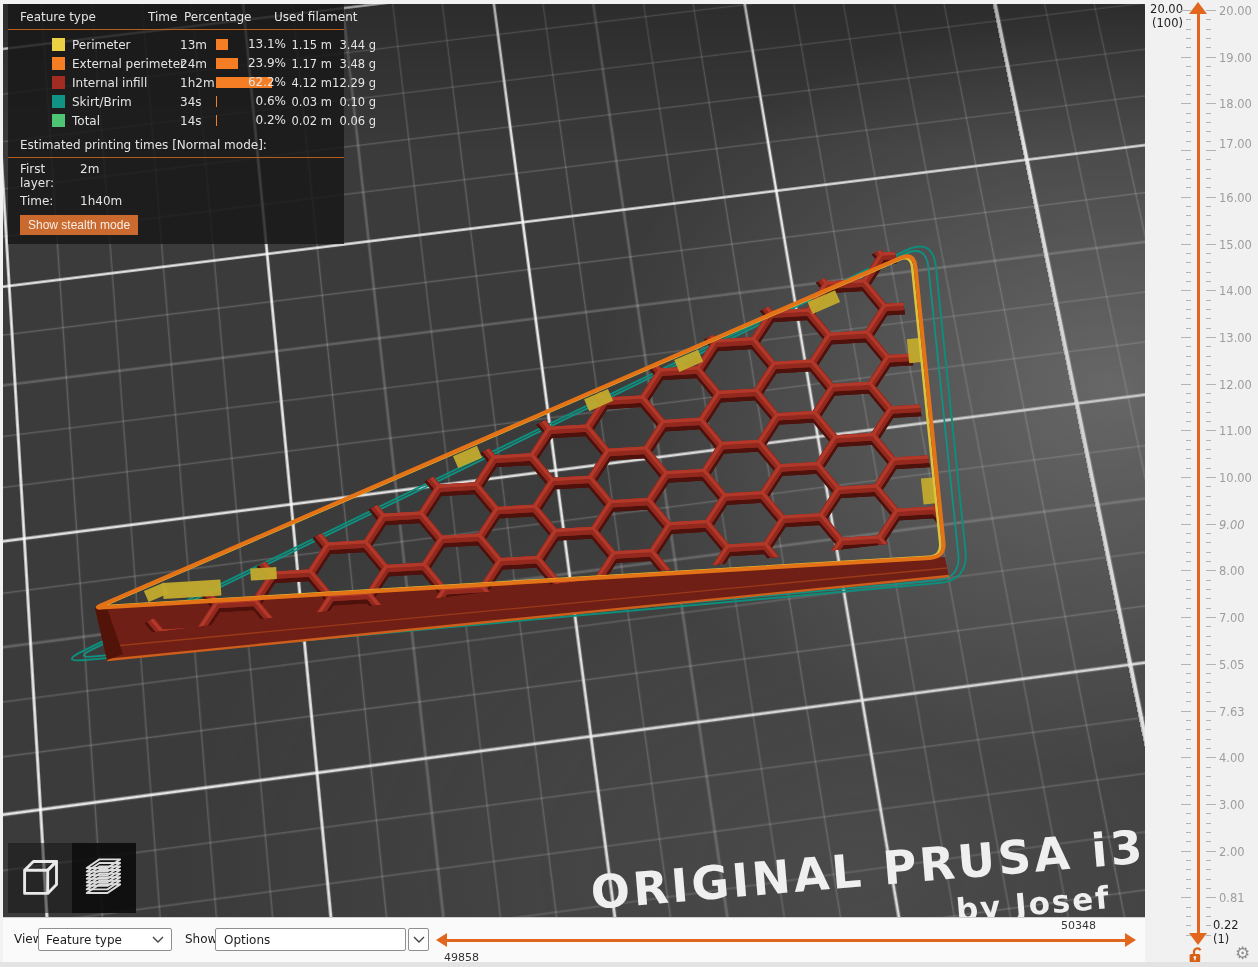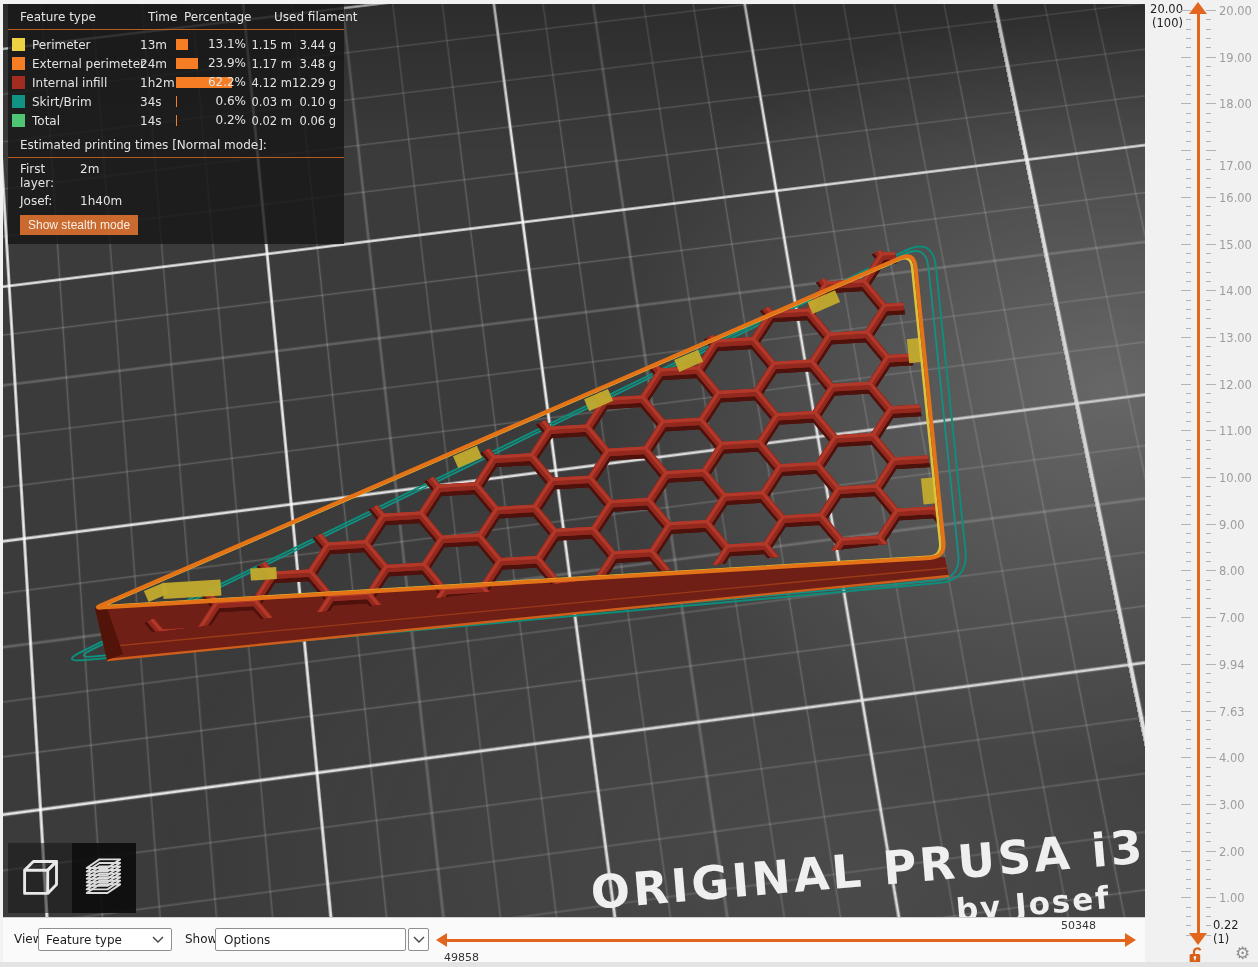--- a/index.html
+++ b/index.html
@@ -31,21 +31,21 @@
   .bed-brand.l1 { left:588px; top:862px; font-size:46px; transform:rotate(-4.8deg); }
   .bed-brand.l2 { left:953px; top:888px; font-size:31px; transform:rotate(-4.8deg); letter-spacing:2px; }
 
   
   .legend { position:absolute; left:5px; top:0; width:336px; background:rgba(23,23,23,0.82);
             color:#e4e4e4; font-size:12px; padding-bottom:9px; }
   .lg-grid { display:grid; grid-template-columns:128px 36px 70px 46px 44px; align-items:center; }
   .lg-head { padding:6px 0 5px 12px; border-bottom:1px solid #b55c1e; }
   .lg-head .h-pct { grid-column:3 / 4; }
   .lg-head .h-fil { grid-column:4 / 6; padding-left:8px; white-space:nowrap;margin-left:12px; }
-  .lg-rows { padding:5px 0 3px 4px; }
+  .lg-rows { padding:5px 0 3px 4px;margin-left:40px; }
   .lg-row { height:19px; }
   .lg-feat { display:flex; align-items:center; gap:7px; white-space:nowrap; }
   .swatch { width:13px; height:13px; flex:0 0 13px; }
   .pct-cell { position:relative; height:19px; }
   .pct-bar { position:absolute; left:0; top:4px; height:11px; background:#f57d23; }
   .pct-val { position:absolute; right:0; top:2px; }
   .num-r { text-align:right; font-size:11.5px; }
   .lg-times-title { padding:5px 12px 5px 12px; border-bottom:1px solid #b55c1e; }
   .lg-time-row { padding:4px 12px 0 12px; display:flex; }
   .lg-time-row .lbl { width:60px; }
@@ -719,21 +719,21 @@
      <div class="num-r">0.02 m</div>
      <div class="num-r">0.06 g</div>
           </div>
         </div>
       <div class="lg-times-title">Estimated printing times [Normal mode]:</div>
       <div class="lg-time-row">
         <span class="lbl">First layer:</span>
         <span>2m</span>
       </div>
       <div class="lg-time-row">
-        <span class="lbl">Josef:</span>
+        <span class="lbl">Time:</span>
         <span>1h40m</span>
       </div>
       <button class="stealth-btn">Show stealth mode</button>
     </div>
 
     <div class="view-icons">
       <div class="vi-btn">
         <svg width="44" height="44" viewBox="0 0 40 40">
           <g fill="none" stroke="#e9e9e9" stroke-width="2.6" stroke-linejoin="round">
             <rect x="6" y="13" width="21" height="21"></rect>
@@ -792,21 +792,21 @@
         <div class="vs-tick" style="top: 112.74px; left: 41px; width: 5px;"></div>
         <div class="vs-tick" style="top: 112.74px; left: 61px; width: 5px;"></div>
         <div class="vs-tick" style="top: 122.08px; left: 41px; width: 5px;"></div>
         <div class="vs-tick" style="top: 122.08px; left: 61px; width: 5px;"></div>
         <div class="vs-tick" style="top: 131.42px; left: 41px; width: 5px;"></div>
         <div class="vs-tick" style="top: 131.42px; left: 61px; width: 5px;"></div>
         <div class="vs-tick" style="top: 140.76px; left: 41px; width: 5px;"></div>
         <div class="vs-tick" style="top: 140.76px; left: 61px; width: 5px;"></div>
         <div class="vs-tick" style="top: 150.1px; left: 36px; width: 10px;"></div>
         <div class="vs-tick" style="top: 150.1px; left: 61px; width: 10px;"></div>
-        <div class="vs-lab" style="top: 159px;">17.00</div>
+        <div class="vs-lab" style="top: 137px;">17.00</div>
         <div class="vs-tick" style="top: 159.44px; left: 41px; width: 5px;"></div>
         <div class="vs-tick" style="top: 159.44px; left: 61px; width: 5px;"></div>
         <div class="vs-tick" style="top: 168.78px; left: 41px; width: 5px;"></div>
         <div class="vs-tick" style="top: 168.78px; left: 61px; width: 5px;"></div>
         <div class="vs-tick" style="top: 178.12px; left: 41px; width: 5px;"></div>
         <div class="vs-tick" style="top: 178.12px; left: 61px; width: 5px;"></div>
         <div class="vs-tick" style="top: 187.46px; left: 41px; width: 5px;"></div>
         <div class="vs-tick" style="top: 187.46px; left: 61px; width: 5px;"></div>
         <div class="vs-tick" style="top: 196.8px; left: 36px; width: 10px;"></div>
         <div class="vs-tick" style="top: 196.8px; left: 61px; width: 10px;"></div>
@@ -880,21 +880,21 @@
         <div class="vs-tick" style="top: 486.34px; left: 41px; width: 5px;"></div>
         <div class="vs-tick" style="top: 486.34px; left: 61px; width: 5px;"></div>
         <div class="vs-tick" style="top: 495.68px; left: 41px; width: 5px;"></div>
         <div class="vs-tick" style="top: 495.68px; left: 61px; width: 5px;"></div>
         <div class="vs-tick" style="top: 505.02px; left: 41px; width: 5px;"></div>
         <div class="vs-tick" style="top: 505.02px; left: 61px; width: 5px;"></div>
         <div class="vs-tick" style="top: 514.36px; left: 41px; width: 5px;"></div>
         <div class="vs-tick" style="top: 514.36px; left: 61px; width: 5px;"></div>
         <div class="vs-tick" style="top: 523.7px; left: 36px; width: 10px;"></div>
         <div class="vs-tick" style="top: 523.7px; left: 61px; width: 10px;"></div>
-        <div class="vs-lab" style="top: 517.7px;">9.00</div>
+        <div class="vs-lab" style="top: 517.7px; font-style: italic;">9.00</div>
         <div class="vs-tick" style="top: 533.04px; left: 41px; width: 5px;"></div>
         <div class="vs-tick" style="top: 533.04px; left: 61px; width: 5px;"></div>
         <div class="vs-tick" style="top: 542.38px; left: 41px; width: 5px;"></div>
         <div class="vs-tick" style="top: 542.38px; left: 61px; width: 5px;"></div>
         <div class="vs-tick" style="top: 551.72px; left: 41px; width: 5px;"></div>
         <div class="vs-tick" style="top: 551.72px; left: 61px; width: 5px;"></div>
         <div class="vs-tick" style="top: 561.06px; left: 41px; width: 5px;"></div>
         <div class="vs-tick" style="top: 561.06px; left: 61px; width: 5px;"></div>
         <div class="vs-tick" style="top: 570.4px; left: 36px; width: 10px;"></div>
         <div class="vs-tick" style="top: 570.4px; left: 61px; width: 10px;"></div>
@@ -913,21 +913,21 @@
         <div class="vs-tick" style="top: 626.44px; left: 41px; width: 5px;"></div>
         <div class="vs-tick" style="top: 626.44px; left: 61px; width: 5px;"></div>
         <div class="vs-tick" style="top: 635.78px; left: 41px; width: 5px;"></div>
         <div class="vs-tick" style="top: 635.78px; left: 61px; width: 5px;"></div>
         <div class="vs-tick" style="top: 645.12px; left: 41px; width: 5px;"></div>
         <div class="vs-tick" style="top: 645.12px; left: 61px; width: 5px;"></div>
         <div class="vs-tick" style="top: 654.46px; left: 41px; width: 5px;"></div>
         <div class="vs-tick" style="top: 654.46px; left: 61px; width: 5px;"></div>
         <div class="vs-tick" style="top: 663.8px; left: 36px; width: 10px;"></div>
         <div class="vs-tick" style="top: 663.8px; left: 61px; width: 10px;"></div>
-        <div class="vs-lab" style="top: 657.8px;">9.94</div>
+        <div class="vs-lab" style="top: 657.8px;">5.05</div>
         <div class="vs-tick" style="top: 673.14px; left: 41px; width: 5px;"></div>
         <div class="vs-tick" style="top: 673.14px; left: 61px; width: 5px;"></div>
         <div class="vs-tick" style="top: 682.48px; left: 41px; width: 5px;"></div>
         <div class="vs-tick" style="top: 682.48px; left: 61px; width: 5px;"></div>
         <div class="vs-tick" style="top: 691.82px; left: 41px; width: 5px;"></div>
         <div class="vs-tick" style="top: 691.82px; left: 61px; width: 5px;"></div>
         <div class="vs-tick" style="top: 701.16px; left: 41px; width: 5px;"></div>
         <div class="vs-tick" style="top: 701.16px; left: 61px; width: 5px;"></div>
         <div class="vs-tick" style="top: 710.5px; left: 36px; width: 10px;"></div>
         <div class="vs-tick" style="top: 710.5px; left: 61px; width: 10px;"></div>
@@ -968,21 +968,21 @@
         <div class="vs-tick" style="top: 859.94px; left: 41px; width: 5px;"></div>
         <div class="vs-tick" style="top: 859.94px; left: 61px; width: 5px;"></div>
         <div class="vs-tick" style="top: 869.28px; left: 41px; width: 5px;"></div>
         <div class="vs-tick" style="top: 869.28px; left: 61px; width: 5px;"></div>
         <div class="vs-tick" style="top: 878.62px; left: 41px; width: 5px;"></div>
         <div class="vs-tick" style="top: 878.62px; left: 61px; width: 5px;"></div>
         <div class="vs-tick" style="top: 887.96px; left: 41px; width: 5px;"></div>
         <div class="vs-tick" style="top: 887.96px; left: 61px; width: 5px;"></div>
         <div class="vs-tick" style="top: 897.3px; left: 36px; width: 10px;"></div>
         <div class="vs-tick" style="top: 897.3px; left: 61px; width: 10px;"></div>
-        <div class="vs-lab" style="top: 891.3px;">1.00</div>
+        <div class="vs-lab" style="top: 891.3px;">0.81</div>
         <div class="vs-tick" style="top: 906.64px; left: 41px; width: 5px;"></div>
         <div class="vs-tick" style="top: 906.64px; left: 61px; width: 5px;"></div>
         <div class="vs-tick" style="top: 915.98px; left: 41px; width: 5px;"></div>
         <div class="vs-tick" style="top: 915.98px; left: 61px; width: 5px;"></div>
         <div class="vs-tick" style="top: 925.32px; left: 41px; width: 5px;"></div>
         <div class="vs-tick" style="top: 925.32px; left: 61px; width: 5px;"></div>
         <div class="vs-tick" style="top: 934.66px; left: 41px; width: 5px;"></div>
         <div class="vs-tick" style="top: 934.66px; left: 61px; width: 5px;"></div>
       </div>
     <div class="vs-bot-val">0.22</div>

